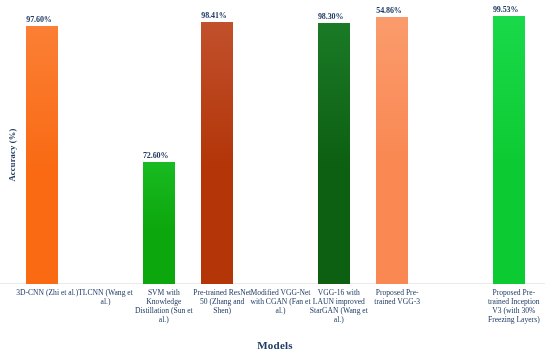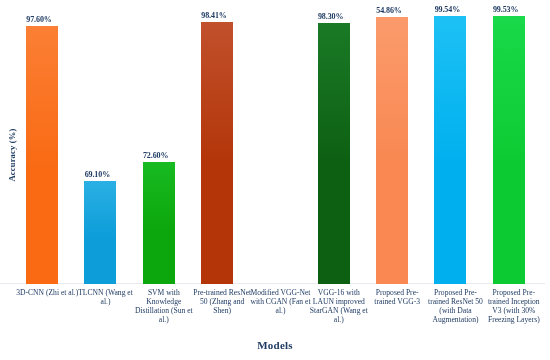--- a/index.html
+++ b/index.html
@@ -134,57 +134,48 @@
 
   <div class="plot-area"></div>
 
   <div class="baseline"></div>
 
   <div class="bars" id="bars-layer">
       <div class="bar-slot" style="left: 0px;">
         <div class="bar" title="3D-CNN (Zhi et al.): 97.60%" style="height: 257.6px; background: linear-gradient(rgb(251, 127, 53) 0%, rgb(249, 106, 19) 55%, rgb(249, 106, 19) 100%);"></div>
         <div class="bar-value" style="bottom: 259.6px;">97.60%</div>
       </div>
-      <div class="bar-slot" style="left: 58.3333px;">
-        <div class="bar" title="TLCNN (Wang et al.): 69.10%" style="height: 103.365px; background: linear-gradient(rgb(42, 176, 228) 0%, rgb(13, 157, 217) 55%, rgb(13, 157, 217) 100%);"></div>
-        <div class="bar-value" style="bottom: 105.365px;">69.10%</div>
-      </div>
       <div class="bar-slot" style="left: 116.667px;">
         <div class="bar" title="SVM with Knowledge Distillation (Sun et al.): 72.60%" style="height: 122.306px; background: linear-gradient(rgb(24, 187, 34) 0%, rgb(12, 167, 12) 55%, rgb(12, 167, 12) 100%);"></div>
         <div class="bar-value" style="bottom: 124.306px;">72.60%</div>
       </div>
       <div class="bar-slot" style="left: 175px;">
         <div class="bar" title="Pre-trained ResNet 50 (Zhang and Shen): 98.41%" style="height: 261.984px; background: linear-gradient(rgb(193, 80, 44) 0%, rgb(179, 53, 8) 55%, rgb(179, 53, 8) 100%);"></div>
         <div class="bar-value" style="bottom: 263.984px;">98.41%</div>
       </div>
       <div class="bar-slot" style="left: 291.667px;">
         <div class="bar" title="VGG-16 with LAUN improved StarGAN (Wang et al.): 98.30%" style="height: 261.388px; background: linear-gradient(rgb(26, 122, 38) 0%, rgb(13, 95, 18) 55%, rgb(13, 95, 18) 100%);"></div>
         <div class="bar-value" style="bottom: 263.388px;">98.30%</div>
       </div>
       <div class="bar-slot" style="left: 350px;">
         <div class="bar" title="Proposed Pre-trained VGG-16: 99.33%" style="height: 266.962px; background: linear-gradient(rgb(251, 155, 108) 0%, rgb(249, 136, 82) 55%, rgb(249, 136, 82) 100%);"></div>
         <div class="bar-value" style="bottom: 268.962px;">54.86%</div>
       </div>
-      <div class="bar-slot" style="left: 408.333px;">
-        <div class="bar" title="Proposed Pre-trained ResNet 50  (with Data Augmentation): 99.54%" style="height: 268.099px; background: linear-gradient(rgb(29, 193, 245) 0%, rgb(0, 176, 238) 55%, rgb(0, 176, 238) 100%);"></div>
-        <div class="bar-value" style="bottom: 270.099px;">99.54%</div>
-      </div>
       <div class="bar-slot" style="left: 466.667px;">
         <div class="bar" title="Proposed Pre-trained Inception V3 (with 30% Freezing Layers): 99.53%" style="height: 268.045px; background: linear-gradient(rgb(26, 217, 74) 0%, rgb(12, 203, 50) 55%, rgb(12, 203, 50) 100%);"></div>
         <div class="bar-value" style="bottom: 270.045px;">99.53%</div>
       </div>
     </div>
 
   <div class="cat-labels" id="cat-layer">
       <div class="cat-label" style="left: -1.83333px;">3D-CNN (Zhi et al.)</div>
       <div class="cat-label" style="left: 114.833px;">SVM with Knowledge Distillation (Sun et al.)</div>
       <div class="cat-label" style="left: 56.5px;">TLCNN (Wang et al.)</div>
       <div class="cat-label" style="left: 173.167px;">Pre-trained ResNet 50 (Zhang and Shen)</div>
       <div class="cat-label" style="left: 231.5px;">Modified VGG-Net with CGAN (Fan et al.)</div>
       <div class="cat-label" style="left: 289.833px;">VGG-16 with LAUN improved StarGAN (Wang et al.)</div>
       <div class="cat-label" style="left: 348.167px;">Proposed Pre-trained VGG-3</div>
-      <div class="cat-label" style="left: 406.5px;">Proposed Pre-trained ResNet 50  (with Data Augmentation)</div>
       <div class="cat-label" style="left: 464.833px;">Proposed Pre-trained Inception V3 (with 30% Freezing Layers)</div>
     </div>
 
   <div class="x-axis-title">Models</div>
 
 </div>
 
 </body></html>

